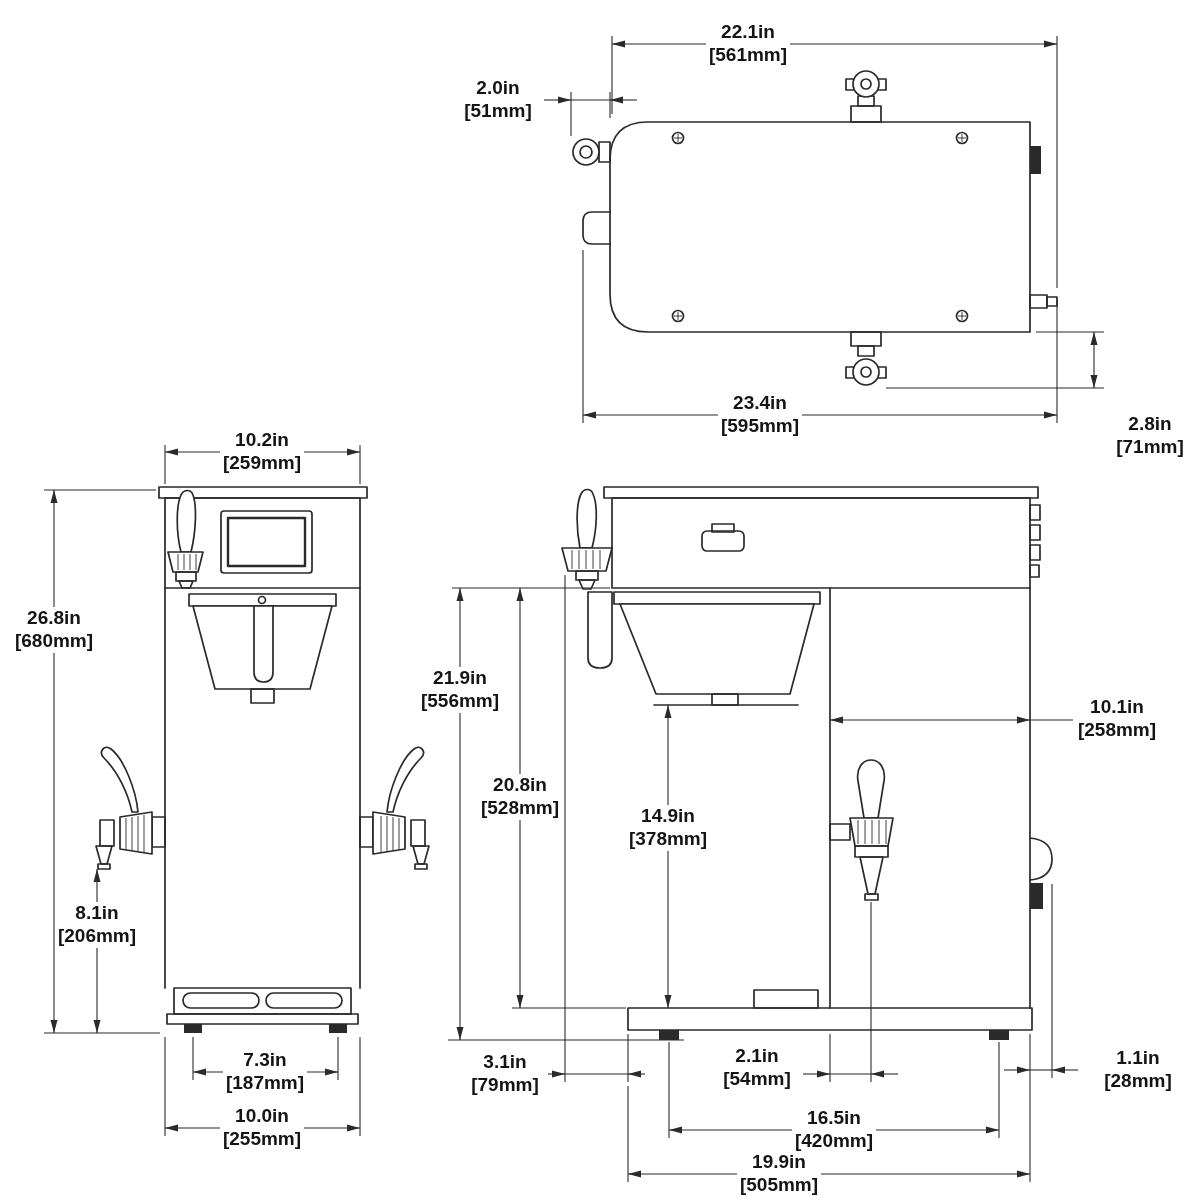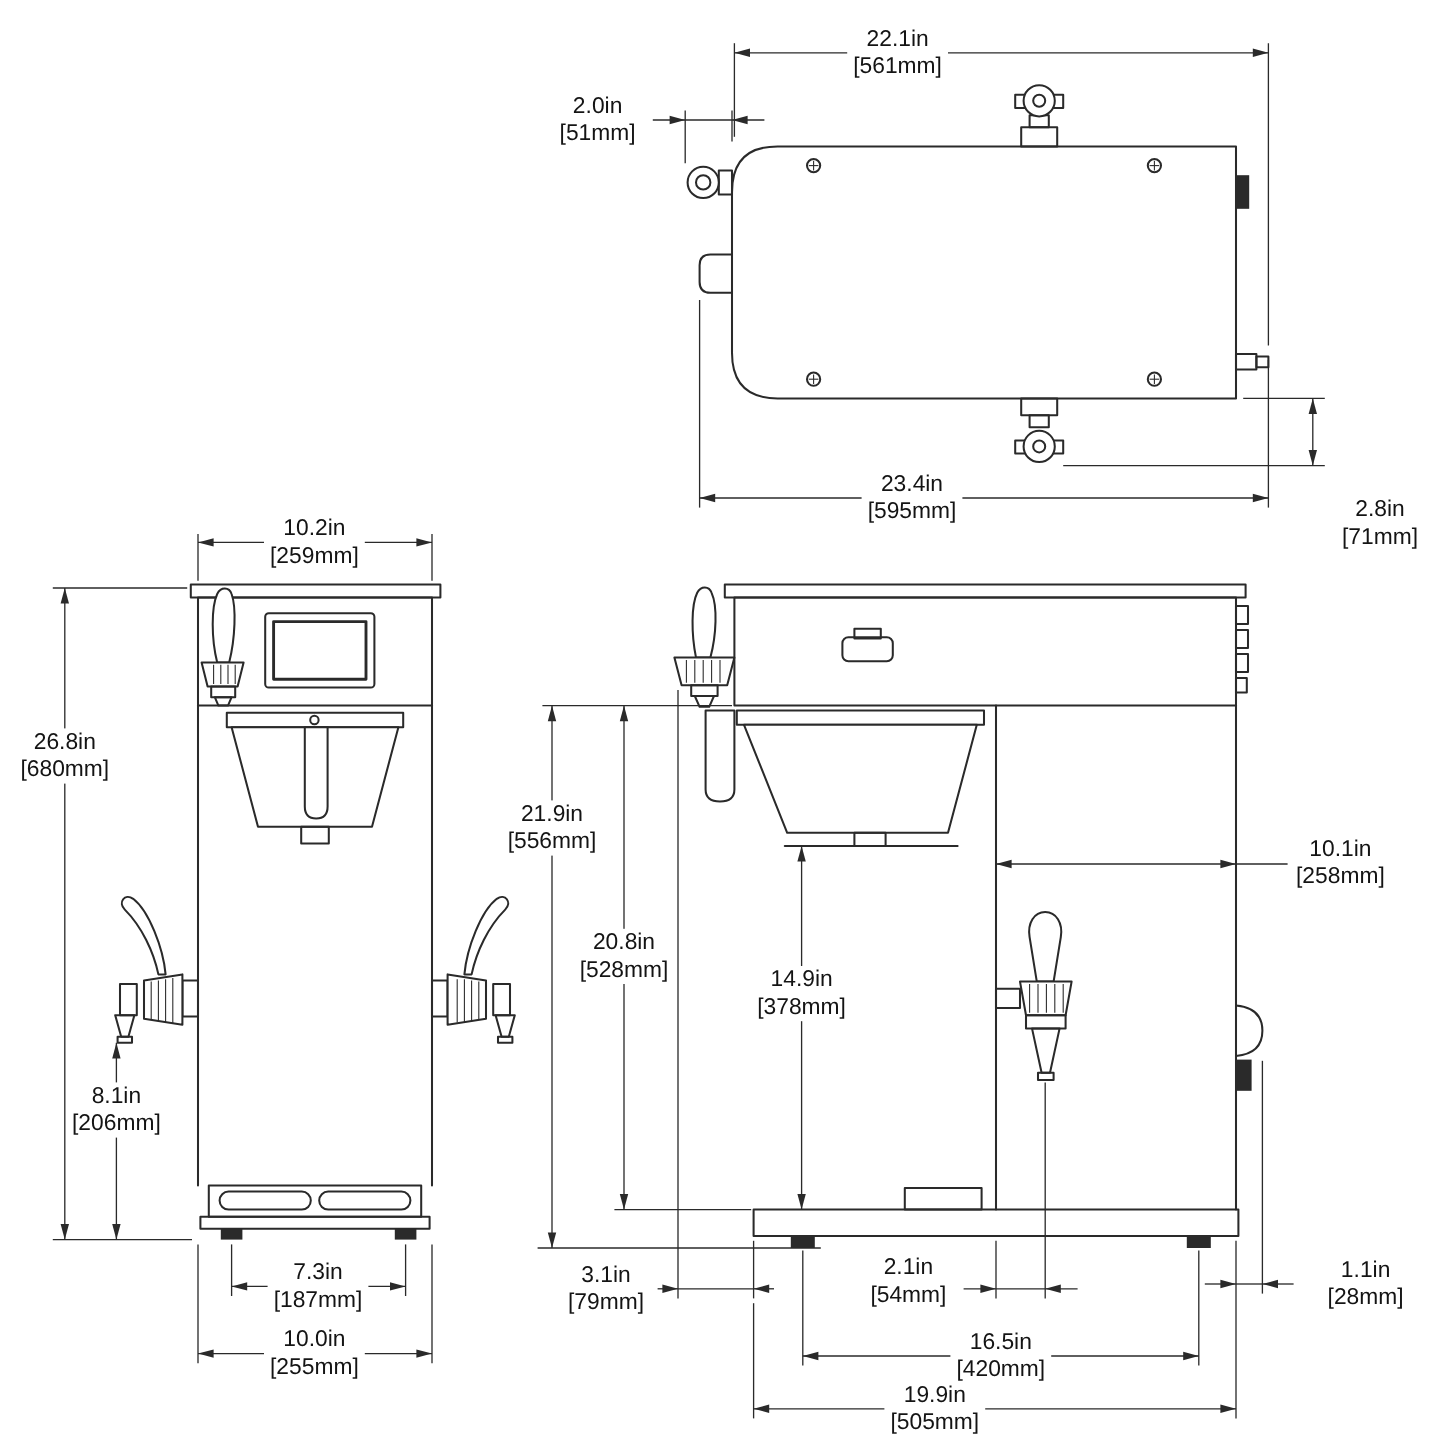--- a/index.html
+++ b/index.html
@@ -1,16 +1,16 @@
 <!DOCTYPE html>
 <html><head>
 <meta charset="utf-8">
 <style>
   html,body{margin:0;padding:0;background:#ffffff;}
-  .stage{width:1200px;height:1200px;background:#ffffff;position:relative;}
+  .stage{width:1200px;height:1200px;background:#ffffff;position:relative;font-weight:bold;}
   svg{display:block;}
   .ol{fill:none;stroke:#2a2a2a;stroke-width:1.7;stroke-linejoin:round;stroke-linecap:round;}
   .olf{fill:#ffffff;stroke:#2a2a2a;stroke-width:1.7;stroke-linejoin:round;}
   .dk{fill:#2a2a2a;stroke:none;}
   .dim{fill:none;stroke:#2a2a2a;stroke-width:1.1;}
   .hat{stroke:#2a2a2a;stroke-width:0.9;}
   .mask{fill:#ffffff;stroke:none;}
   text.d{font-family:"Liberation Sans",sans-serif;font-size:19px;fill:#141414;text-anchor:middle;}
 </style>
 </head>

